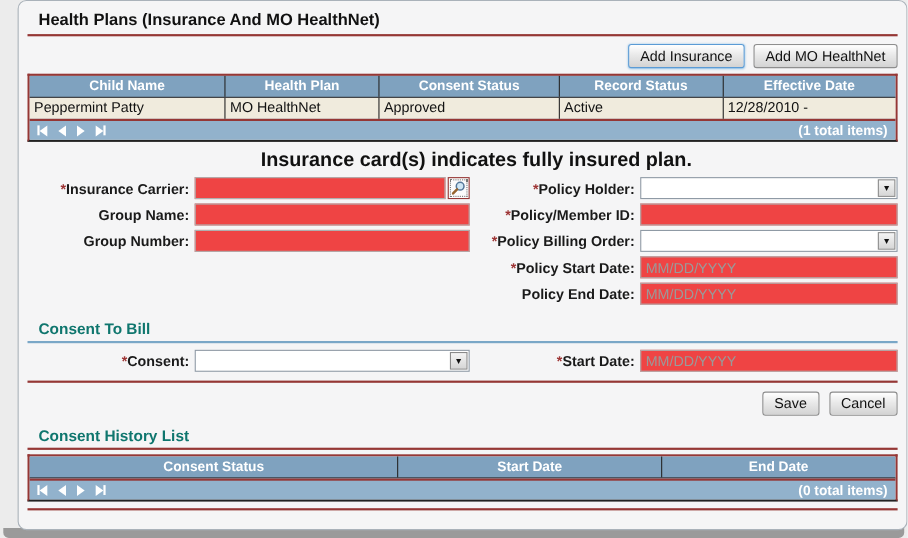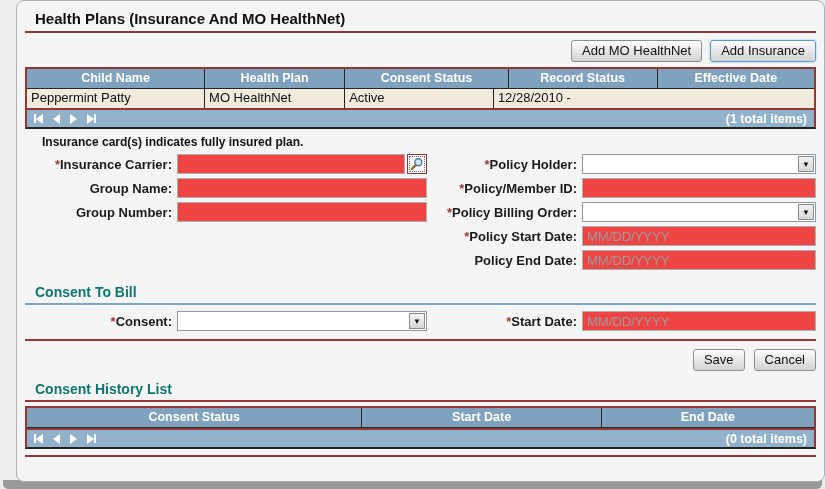--- a/index.html
+++ b/index.html
@@ -34,21 +34,21 @@
   .h0{width:42.5%}.h1{width:30.4%}.h2{width:27.1%}
 
   .pager { display:flex; align-items:center; background:#92b2cc; border-top:2px solid #953735; height:19px; padding:0 7px; }
   .pgi { display:flex; align-items:center; margin-right:10px; cursor:pointer; }
   .pgbar { width:2px; height:9px; background:#fff; }
   .tri { width:0; height:0; border-top:5px solid transparent; border-bottom:5px solid transparent; display:inline-block; }
   .tri-l { border-right:7px solid #fff; }
   .tri-r { border-left:7px solid #fff; }
   .pgtotal { margin-left:auto; color:#fff; font-weight:bold; font-size:12.5px; }
 
-  .note { font-weight:bold; font-size:12px; color:#111; margin:6px 0 5px;padding-left:25px; }
+  .note { text-align:center; font-weight:bold; font-size:18px; color:#111; margin:6px 0 5px;padding-left:25px; }
 
   .formgrid { display:grid; grid-template-columns:152px 250px 155px 1fr; margin:0 8px; row-gap:4px; align-items:center; }
   .label { text-align:right; padding-right:5px; font-weight:bold; font-size:13px; color:#1a1a1a; white-space:nowrap; }
   .req { color:#9e3636; }
   .fcell { display:flex; align-items:center; }
   .inp { height:20px; width:100%; border:1px solid #afafaf; background:#ef4444; font-size:13px;
          padding:1px 4px; font-family:"Liberation Sans",sans-serif; color:#222; }
   .inp::placeholder { color:#9a9a9a; opacity:1; }
 
   .sel { display:flex; align-items:stretch; border:1px solid #8f9aa5; background:#fff; height:20px; width:100%; cursor:pointer; }
@@ -69,35 +69,36 @@
 <body>
 
 <div class="bottom-shadow"></div>
 
 <div class="panel">
 
   <div class="page-title">Health Plans (Insurance And MO HealthNet)</div>
   <hr class="rule-maroon">
 
   <div class="btnrow">
+    <button class="btn focus">Add Insurance</button>
     <button class="btn">Add MO HealthNet</button>
-    <button class="btn focus">Add Insurance</button>
   </div>
 
   <div class="tblock">
     <div class="thead">
       <div class="th c0">Child Name</div>
       <div class="th c1">Health Plan</div>
       <div class="th c2">Consent Status</div>
       <div class="th c3">Record Status</div>
       <div class="th c4">Effective Date</div>
     </div>
     <div class="trow">
       <div class="td c0">Peppermint Patty</div>
       <div class="td c1">MO HealthNet</div>
+      <div class="td c2">Approved</div>
       <div class="td c3">Active</div>
       <div class="td c4">12/28/2010 -</div>
     </div>
     <div class="pager">
       <span class="pgi">
           <i class="pgbar"></i>
           <i class="tri tri-l"></i>
         </span>
       <span class="pgi">
           <i class="tri tri-l"></i>

